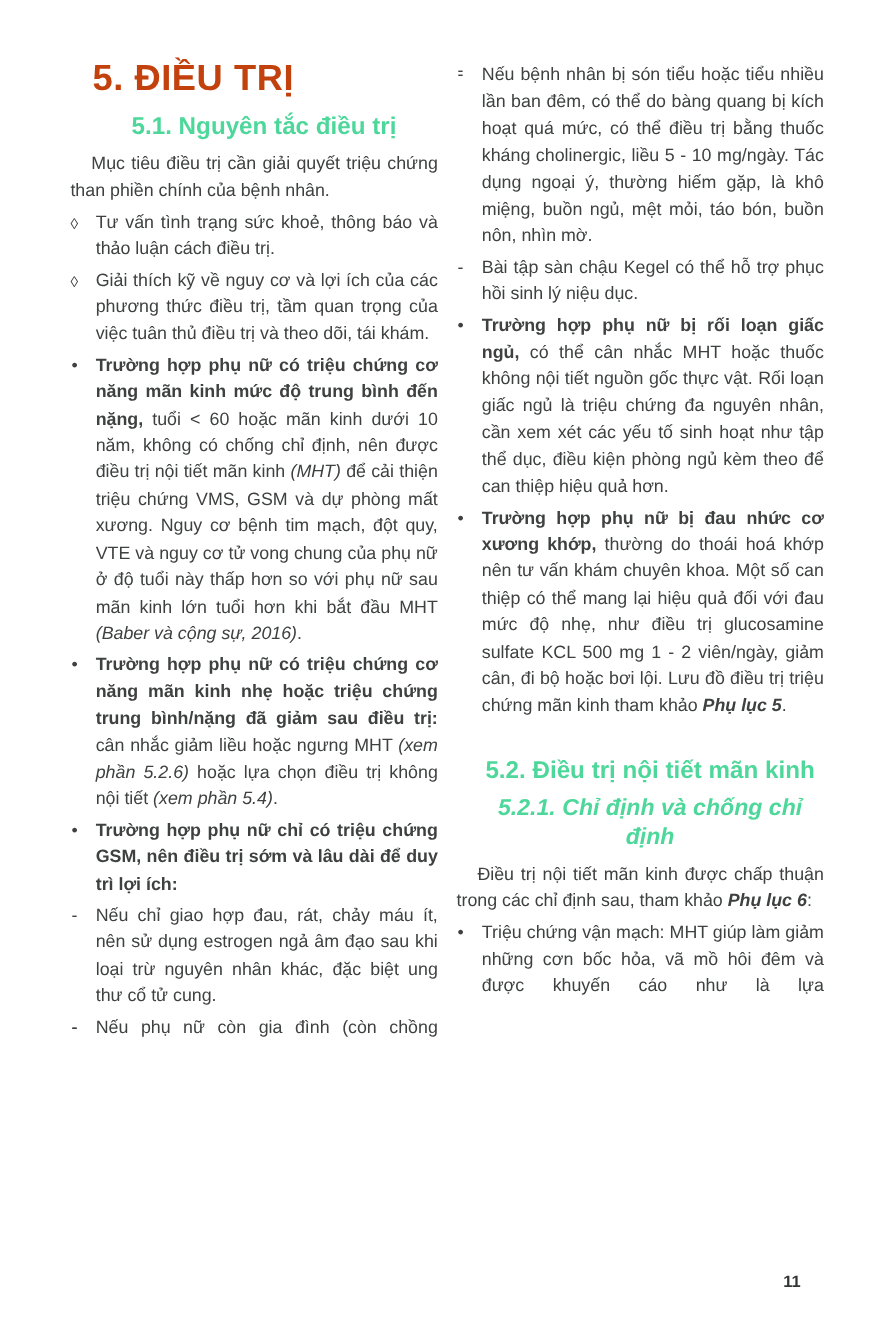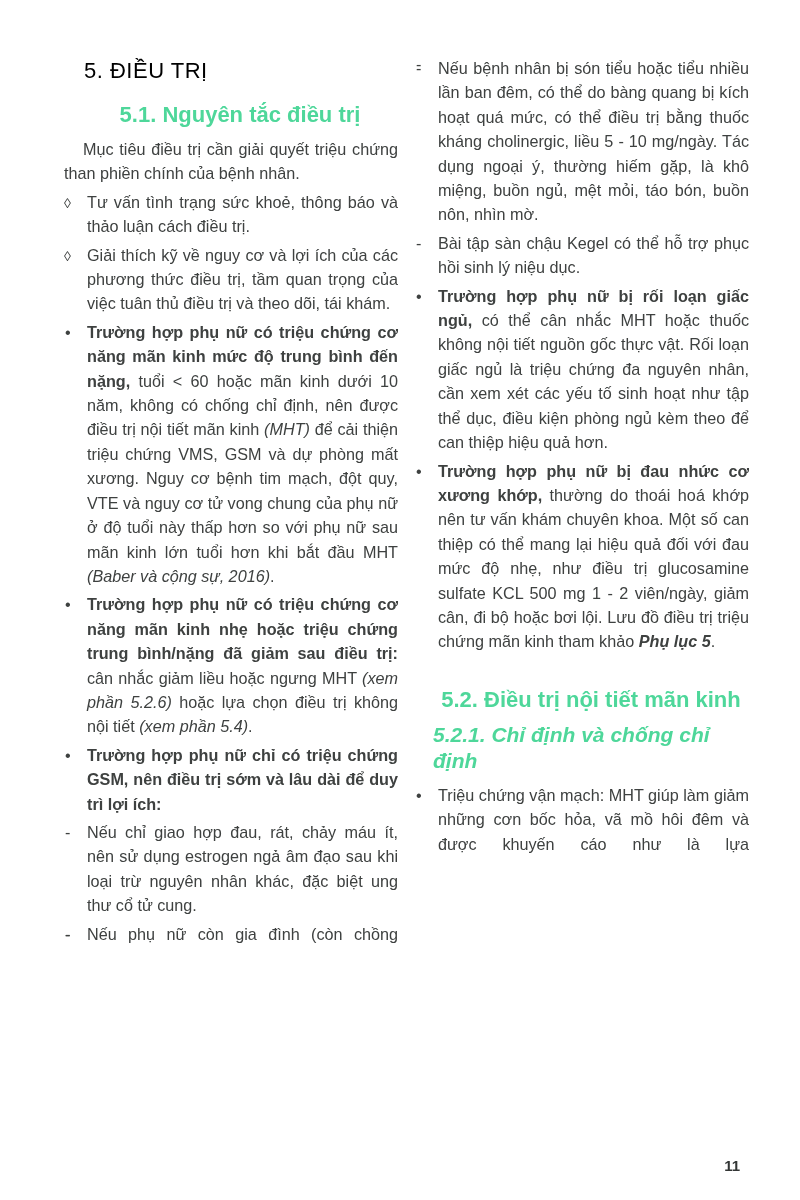--- a/index.html
+++ b/index.html
@@ -17,39 +17,40 @@
     background: #ffffff;
   }
   .cols {
     display: flex;
     gap: 17px;
     padding: 52px 57px 0 64px;
   }
   .col { width: 334px; flex: 0 0 334px; }
 
   h1.section-title {
-    font-size: 22px; line-height: 34px;
-    font-weight: 400;
-    color: #000000;
+    font-size: 33px; line-height: 34px;
+    font-weight: 700;
+    color: #c2410c;
     margin: 2px 0 13px 20px;
     letter-spacing: 0.5px;
   }
   h2.sub-heading {
     font-size: 22px; line-height: 27px;
     font-weight: 700;
     color: #4ed79a;
     margin: 4px 0 9px 18px;
     text-align: center;
   }
   h2.sub-heading.mt { margin-top: 32px; }
   h3.subsub-heading {
     font-size: 21px; line-height: 26px;
     font-weight: 700; font-style: italic;
     color: #4ed79a;
     margin: 4px 0 9px 18px;
+    text-align: center;
   }
 
   .item {
     position: relative;
     font-size: 16.2px;
     line-height: 24.4px;
     text-align: justify;
     margin: 0 0 4px 0;
   }
   .item.marked { padding-left: 23px; }
@@ -61,21 +62,21 @@
   .item.indent { text-indent: 19px; }
   .item.justify-last { text-align-last: justify; }
 
   .seg.n { font-weight: 400; font-style: normal; }
   .seg.b { font-weight: 700; }
   .seg.i { font-style: italic; }
   .seg.bi { font-weight: 700; font-style: italic; }
 
   .page-number {
     position: absolute;
-    right: 60px; bottom: 26px;
+    right: 72px; bottom: 26px;
     font-size: 15px; font-weight: 700;
     color: #333635;
   }
 </style>
 </head>
 <body>
 
 <div class="page">
   <div class="cols">
 
@@ -150,20 +151,23 @@
       </div>
 
       <div class="item marked">
         <span class="marker">•</span>
         <span class="seg b">Trường hợp phụ nữ bị đau nhức cơ xương khớp,</span><span class="seg n"> thường do thoái hoá khớp nên tư vấn khám chuyên khoa. Một số can thiệp có thể mang lại hiệu quả đối với đau mức độ nhẹ, như điều trị glucosamine sulfate KCL 500 mg 1 - 2 viên/ngày, giảm cân, đi bộ hoặc bơi lội. Lưu đồ điều trị triệu chứng mãn kinh tham khảo </span><span class="seg bi">Phụ lục 5</span><span class="seg n">.</span>
       </div>
 
       <h2 class="sub-heading mt">5.2. Điều trị nội tiết mãn kinh</h2>
       <h3 class="subsub-heading">5.2.1. Chỉ định và chống chỉ định</h3>
 
+      <div class="item indent">
+        <span class="seg n">Điều trị nội tiết mãn kinh được chấp thuận trong các chỉ định sau, tham khảo </span><span class="seg bi">Phụ lục 6</span><span class="seg n">:</span>
+      </div>
 
       <div class="item marked justify-last">
         <span class="marker">•</span>
         <span class="seg n">Triệu chứng vận mạch: MHT giúp làm giảm những cơn bốc hỏa, vã mồ hôi đêm và được khuyến cáo như là lựa</span>
       </div>
     </div>
   </div>
 
   <div class="page-number">11</div>
 </div>

